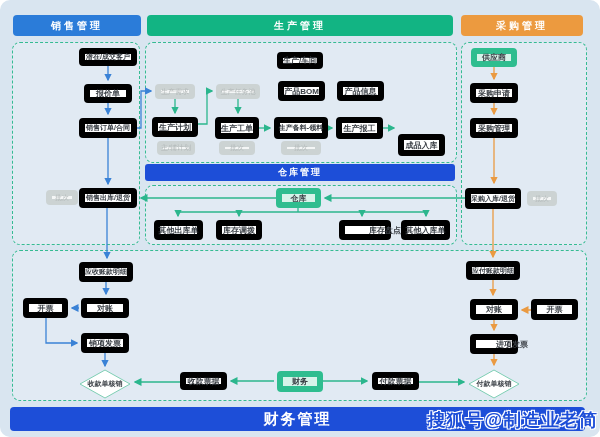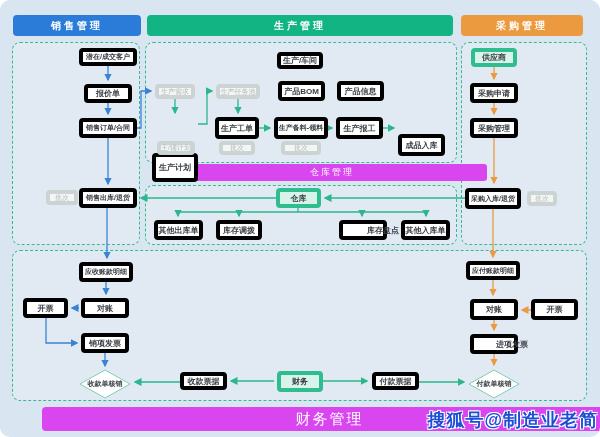--- a/index.html
+++ b/index.html
@@ -3,24 +3,24 @@
 <meta charset="utf-8">
 <style>
   html,body{margin:0;padding:0;background:#ffffff;font-family:"Liberation Sans",sans-serif;}
   .canvas{position:relative;width:600px;height:437px;background:#d9e5f0;border-radius:10px;overflow:hidden;}
   .hdr{position:absolute;height:21px;border-radius:4px;color:#fff;font-size:10px;font-weight:bold;
        display:flex;align-items:center;justify-content:center;letter-spacing:3px;z-index:2;}
   .hdr.blue{background:#2b7cd9;}
   .hdr.green{background:#12b483;}
   .hdr.orange{background:#ec9a3f;}
   .container{position:absolute;border:1px dashed #35bb92;border-radius:8px;background:rgba(255,255,255,0.22);z-index:0;}
-  .bar{position:absolute;background:#d946ef;color:#fff;display:flex;align-items:center;justify-content:center;
-       font-weight:normal;letter-spacing:2px;z-index:2;margin-left:32px;}
+  .bar{position:absolute;background:#1d4ed8;color:#fff;display:flex;align-items:center;justify-content:center;
+       font-weight:bold;letter-spacing:2px;z-index:2;}
   svg.overlay{position:absolute;left:0;top:0;z-index:1;}
-  .node{position:absolute;background:#ffffff;border:4px solid #000000;border-radius:4px;
+  .node{position:absolute;background:#ffffff;border:6px solid #000000;border-radius:4px;
         display:flex;align-items:center;justify-content:center;font-size:8px;font-weight:bold;
         color:#3a3f45;z-index:2;white-space:nowrap;box-sizing:border-box;}
   .node.sm{font-size:7px;}
   .node.gray{background:#f4f6f6;border-color:#ccd3d3;color:#b2b8b8;font-weight:normal;}
   .node.teal{background:#d8f3ea;border-color:#2fbd8f;}
   .node.pill{border-radius:4px;}
   .dlabel{position:absolute;z-index:3;font-size:7px;font-weight:bold;color:#3a3f45;
           display:flex;align-items:center;justify-content:center;white-space:nowrap;}
   .watermark{position:absolute;right:2px;top:408px;z-index:5;font-size:18px;font-weight:bold;color:#1d4ed8;
              letter-spacing:1px;
@@ -109,21 +109,21 @@
   <div class="node" style="left:84px;top:84px;width:48px;height:19px;">报价单</div>
   <div class="node sm" style="left:79px;top:118px;width:58px;height:20px;">销售订单/合同</div>
   <div class="node gray" style="left:46px;top:190px;width:32px;height:15px;font-size:7px;">批次</div>
   <div class="node sm" style="left:79px;top:188px;width:58px;height:20px;">销售出库/退货</div>
 
   <div class="node" style="left:277px;top:52px;width:46px;height:17px;">生产/车间</div>
   <div class="node gray" style="left:155px;top:84px;width:40px;height:15px;font-size:7px;">生产需求</div>
   <div class="node gray" style="left:216px;top:84px;width:44px;height:15px;font-size:7px;">生产任务池</div>
   <div class="node" style="left:278px;top:81px;width:47px;height:20px;">产品BOM</div>
   <div class="node" style="left:337px;top:81px;width:47px;height:20px;">产品信息</div>
-  <div class="node" style="left:152px;top:117px;width:46px;height:29px;margin-top:36px;">生产计划</div>
+  <div class="node" style="left:152px;top:117px;width:46px;height:20px;">生产计划</div>
   <div class="node gray" style="left:157px;top:141px;width:38px;height:14px;font-size:7px;">主/辅计划</div>
   <div class="node" style="left:215px;top:117px;width:44px;height:22px;">生产工单</div>
   <div class="node gray" style="left:219px;top:141px;width:36px;height:14px;font-size:7px;">批次</div>
   <div class="node sm" style="left:274px;top:117px;width:54px;height:22px;">生产备料-领料</div>
   <div class="node gray" style="left:281px;top:141px;width:40px;height:14px;font-size:7px;">批次</div>
   <div class="node" style="left:336px;top:117px;width:47px;height:22px;">生产报工</div>
   <div class="node" style="left:398px;top:134px;width:47px;height:22px;">成品入库</div>
 
   <div class="node teal" style="left:471px;top:48px;width:46px;height:19px;">供应商</div>
   <div class="node" style="left:470px;top:83px;width:48px;height:20px;">采购申请</div>

